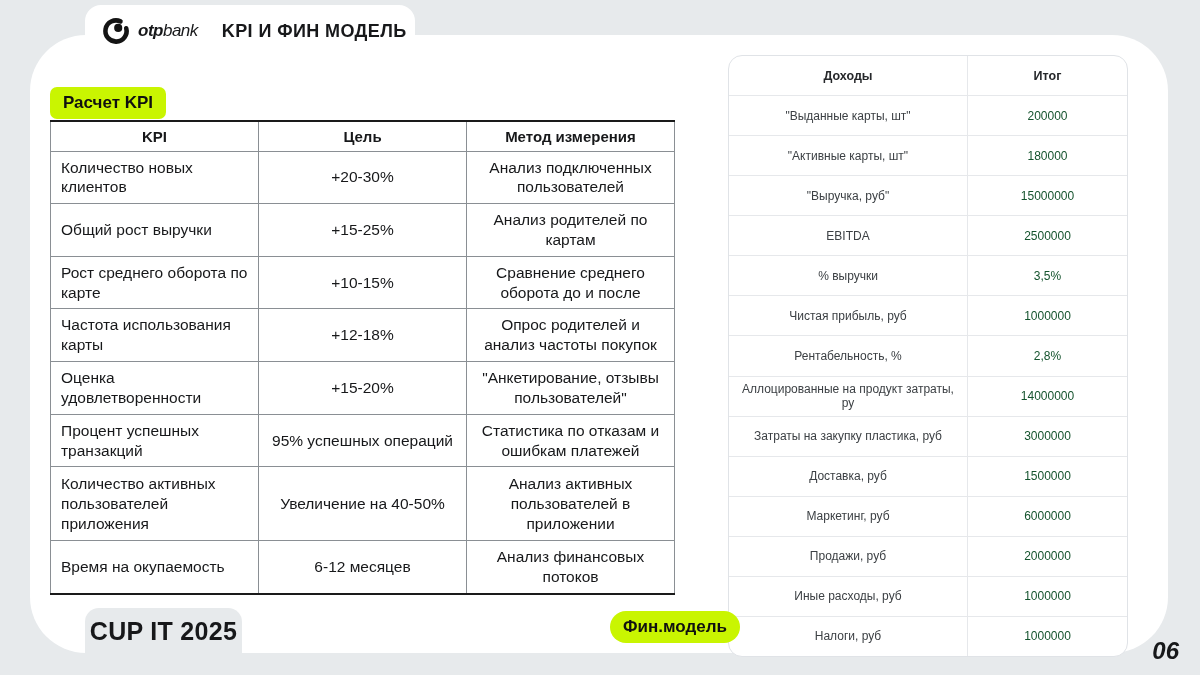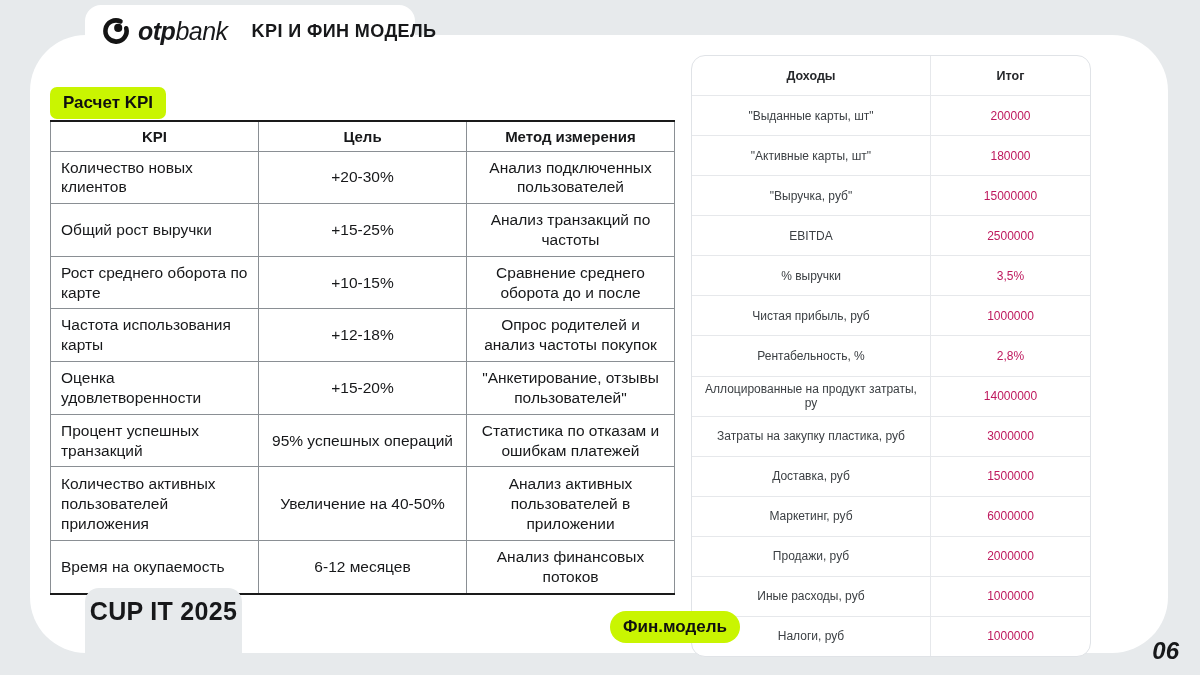--- a/index.html
+++ b/index.html
@@ -12,21 +12,21 @@
     position:absolute; left:30px; top:35px; width:1138px; height:618px;
     background:#ffffff; border-radius:56px;
   }
   
   .header-tab {
     position:absolute; left:85px; top:5px; width:330px; height:52px;
     background:#ffffff; border-radius:16px;
     display:flex; align-items:center; padding:0 16px; box-sizing:border-box;
   }
   .logo-mark { flex:0 0 auto; margin-right:7px; display:flex; align-items:center; }
-  .logo-text { font-style:italic; font-size:25px; letter-spacing:-0.5px; white-space:nowrap; }
+  .logo-text { font-style:italic; font-size:17px; letter-spacing:-0.5px; white-space:nowrap; }
   .logo-text .heavy { font-weight:800; }
   .logo-text .light { font-weight:500; }
   .header-divider { width:2px; height:26px; background:#17181a; margin:0 12px; }
   .header-title { font-weight:800; font-size:18px; letter-spacing:0.4px; white-space:nowrap; }
 
   
   .accent-label {
     position:absolute; font-weight:700; font-size:17px; color:#101010;
     padding:6px 13px; border-radius:7px; white-space:nowrap;
   }
@@ -47,41 +47,41 @@
   }
   .kpi-table td { font-size:15.5px; padding:6px 10px; text-align:center; vertical-align:middle; }
   .kpi-table td:first-child { text-align:left; }
   .kpi-table tbody tr { height:52px; }
   .kpi-table tbody tr:nth-child(7) { height:74px; }
   .kpi-table tbody tr:nth-child(8) { height:50px; }
   .kpi-table tbody tr:last-child td { border-bottom:2px solid #1a1a1a; }
 
   
   .fin-table {
-    position:absolute; left:691px; top:55px; width:400px; height:602px;
+    position:absolute; left:728px; top:55px; width:400px; height:602px;
     background:#ffffff; border:1px solid #e0e3e7; border-radius:14px;
     display:flex; flex-direction:column; overflow:hidden; box-sizing:border-box;
   }
   .fin-row { flex:1; display:flex; border-bottom:1px solid #e6e8eb; }
   .fin-row:last-child { border-bottom:none; }
   .fin-cell-label {
     flex:0 0 239px; display:flex; align-items:center; justify-content:center;
     border-right:1px solid #e6e8eb; font-size:12px; color:#3c4044;
     text-align:center; padding:0 12px; box-sizing:border-box;
   }
   .fin-cell-value {
     flex:1; display:flex; align-items:center; justify-content:center;
-    font-size:12px; color:#be185d;
+    font-size:12px; color:#14532d;
   }
   .fin-row.fin-header .fin-cell-label,
   .fin-row.fin-header .fin-cell-value { font-weight:700; font-size:12.5px; color:#26282b; }
 
   
   .cupit-tab {
-    position:absolute; left:85px; top:588px; width:157px; height:67px;
+    position:absolute; left:85px; top:608px; width:157px; height:67px;
     background:#e7eaec; border-radius:14px 14px 0 0;
     display:flex; justify-content:center; align-items:flex-start;
     padding-top:9px; box-sizing:border-box;
     font-size:25px; font-weight:800; letter-spacing:0.3px; color:#17181a;
     white-space:nowrap;
   }
   .page-number {
     position:absolute; right:21px; bottom:10px;
     font-size:24px; font-weight:800; font-style:italic; color:#17181a;
   }
@@ -116,21 +116,21 @@
     </thead>
     <tbody>
       <tr>
         <td>Количество новых клиентов</td>
         <td>+20-30%</td>
         <td>Анализ подключенных пользователей</td>
       </tr>
       <tr>
         <td>Общий рост выручки</td>
         <td>+15-25%</td>
-        <td>Анализ транзакций по частоты</td>
+        <td>Анализ родителей по картам</td>
       </tr>
       <tr>
         <td>Рост среднего оборота по карте</td>
         <td>+10-15%</td>
         <td>Сравнение среднего оборота до и после</td>
       </tr>
       <tr>
         <td>Частота использования карты</td>
         <td>+12-18%</td>
         <td>Опрос родителей и анализ частоты покупок</td>

